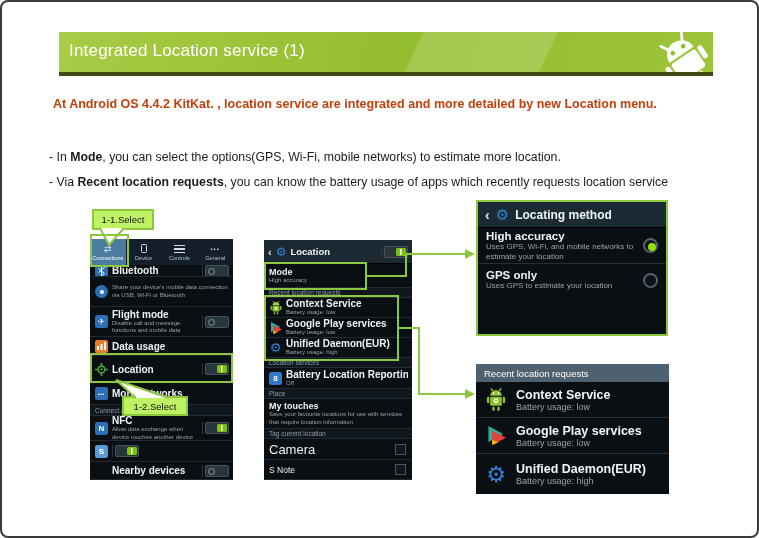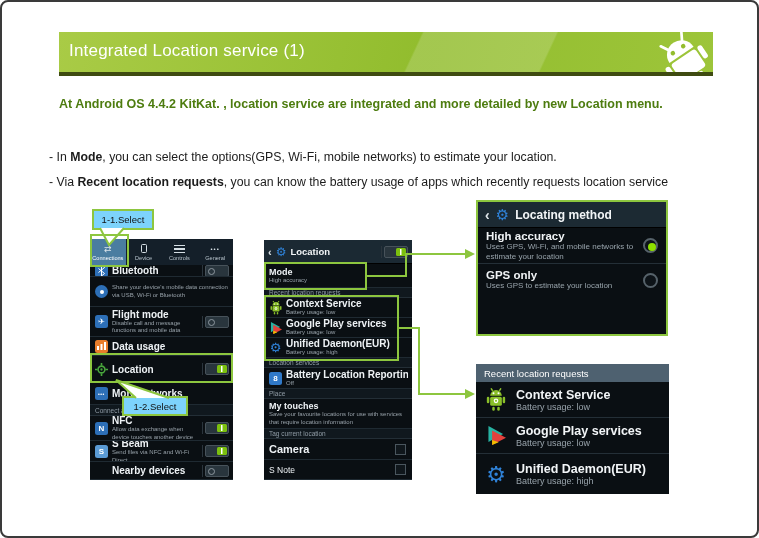--- a/index.html
+++ b/index.html
@@ -9,21 +9,21 @@
 
   
   .banner{position:absolute;left:57px;top:30px;width:654px;height:40px;
     background:linear-gradient(105deg,#a9cb46 0%,#92bd2e 55%,#9dc53a 100%);overflow:hidden;}
   .banner::after{content:"";position:absolute;inset:0;
     background:linear-gradient(115deg,transparent 54%,rgba(255,255,255,.16) 54.3%,rgba(255,255,255,.16) 74%,transparent 74.3%);}
   .banner-title{position:absolute;left:10px;top:9px;color:#fff;font-size:17px;letter-spacing:.2px;z-index:2;}
   .banner-underline{position:absolute;left:57px;top:70px;width:654px;height:4px;background:#3f4b11;}
   .robot{position:absolute;right:3px;top:1px;transform:rotate(-34deg);z-index:2;}
 
-  .intro{position:absolute;left:57px;top:95px;width:660px;color:#4d7c0f;font-weight:bold;font-size:12.5px;}
+  .intro{position:absolute;left:51px;top:95px;width:660px;color:#c2410c;font-weight:bold;font-size:12.5px;}
   .bullet{position:absolute;left:47px;width:690px;color:#1c1c1c;font-size:12.3px;}
   .b1{top:148px;} .b2{top:173px;}
 
   
   .phone{position:absolute;background:#0a0f13;color:#edf1f4;overflow:hidden;display:flex;flex-direction:column;}
   .prow{display:flex;align-items:center;padding:0 4px 0 5px;border-bottom:1px solid #1f2a32;gap:4px;flex:none;overflow:hidden;}
   .rtext{flex:1;min-width:0;overflow:hidden;}
   .ptit{font-size:10px;font-weight:bold;color:#eef2f5;white-space:nowrap;}
   .psub{font-size:6px;color:#97a1a9;line-height:1.25;}
   .sect{background:#10181e;color:#909ca6;font-size:6.5px;display:flex;align-items:center;padding-left:5px;border-bottom:1px solid #232e36;flex:none;}
@@ -62,21 +62,21 @@
   .opt .s{font-size:8px;color:#98a3ab;line-height:1.25;}
   .radio{width:15px;height:15px;border-radius:50%;border:2px solid #56626a;background:#0d1318;flex:none;position:relative;}
   .radio.sel::after{content:"";position:absolute;left:2.5px;top:2.5px;width:8px;height:8px;border-radius:50%;background:#8fe000;}
   .prhead{height:18px;background:#4e6170;color:#fff;font-size:9.5px;display:flex;align-items:center;padding-left:8px;flex:none;}
   .pritem{display:flex;align-items:center;gap:8px;padding:0 8px;border-bottom:1px solid #242f37;flex:none;}
   .pritem .t{font-size:12.5px;font-weight:bold;color:#f2f5f7;}
   .pritem .s{font-size:9px;color:#98a3ab;}
   .bigic{width:24px;height:24px;flex:none;display:flex;align-items:center;justify-content:center;}
 
   
-  .callout{position:absolute;background:#7dd3fc;border:2px solid #8dc63f;color:#111;font-size:9.5px;display:flex;align-items:center;justify-content:center;z-index:5;}
+  .callout{position:absolute;background:#bef264;border:2px solid #8dc63f;color:#111;font-size:9.5px;display:flex;align-items:center;justify-content:center;z-index:5;}
   .overlay{position:absolute;left:0;top:0;z-index:6;pointer-events:none;}
 </style>
 </head>
 <body>
 
 <div class="slide">
 
   <div class="banner">
     <div class="banner-title">Integrated Location service (1)</div>
     <svg class="robot" width="50" height="54" viewBox="0 0 48 52">
@@ -88,21 +88,21 @@
       <rect x="3" y="22" width="5" height="14" rx="2.5" fill="#fff"></rect>
       <rect x="40" y="22" width="5" height="14" rx="2.5" fill="#fff"></rect>
       <rect x="16" y="43" width="5" height="8" rx="2.5" fill="#fff"></rect>
       <rect x="27" y="43" width="5" height="8" rx="2.5" fill="#fff"></rect>
     </svg>
   </div>
   <div class="banner-underline"></div>
 
   <div class="intro">At Android OS 4.4.2 KitKat. , location service are integrated and more detailed by new Location menu.</div>
 
-  <div class="bullet b1"><span>- In </span><b>Mode</b><span>, you can select the options(GPS, Wi-Fi, mobile networks) to estimate your location.</span></div>
+  <div class="bullet b1"><span>- In </span><b>Mode</b><span>, you can select the options(GPS, Wi-Fi, mobile networks) to estimate more location.</span></div>
   <div class="bullet b2"><span>- Via </span><b>Recent location requests</b><span>, you can know the battery usage of apps which recently requests location service</span></div>
 
   <div class="phone" style="left:88px;top:237px;width:143px;height:241px;">
     <div class="tabbar">
       <div class="tab selected">
         <span class="tabicon glyph">⇄</span>
         <span>Connections</span>
       </div>
       <div class="tab">
         <span class="tabicon">
@@ -192,24 +192,20 @@
       <span class="ic" style="background:#2d6fb7">N</span>
       <div class="rtext">
         <div class="ptit">NFC</div>
         <div class="psub">Allow data exchange when device touches another device</div>
       </div>
       <span class="tgl on"></span>
     </div>
 
     <div class="prow" style="height:21px">
       <span class="ic" style="background:#5b9bd5">S</span>
-      <div class="rtext">
-        <div class="ptit">S Beam</div>
-        <div class="psub">Send files via NFC and Wi-Fi Direct</div>
-      </div>
       <span class="tgl on"></span>
     </div>
 
     <div class="prow" style="height:18px">
       <div class="rtext" style="padding-left:17px">
           <div class="ptit">Nearby devices</div>
         </div>
       <span class="tgl off"></span>
     </div>
   </div>
@@ -291,21 +287,21 @@
       <div class="rtext">
         <div class="ptit" style="font-size:9px">My touches</div>
         <div class="psub" style="white-space:normal">Save your favourite locations for use with services that require location information</div>
       </div>
     </div>
 
     <div class="sect" style="height:10px">Tag current location</div>
 
     <div class="prow" style="height:21px">
       <div class="rtext">
-          <div class="ptit" style="font-weight:bold;font-size:11px">Camera</div>
+          <div class="ptit" style="font-weight:normal;font-size:13px">Camera</div>
         </div>
       <span class="cbx"></span>
     </div>
 
     <div class="prow" style="height:20px">
       <div class="rtext">
           <div class="ptit" style="font-weight:normal;font-size:8.5px">S Note</div>
         </div>
       <span class="cbx"></span>
     </div>

